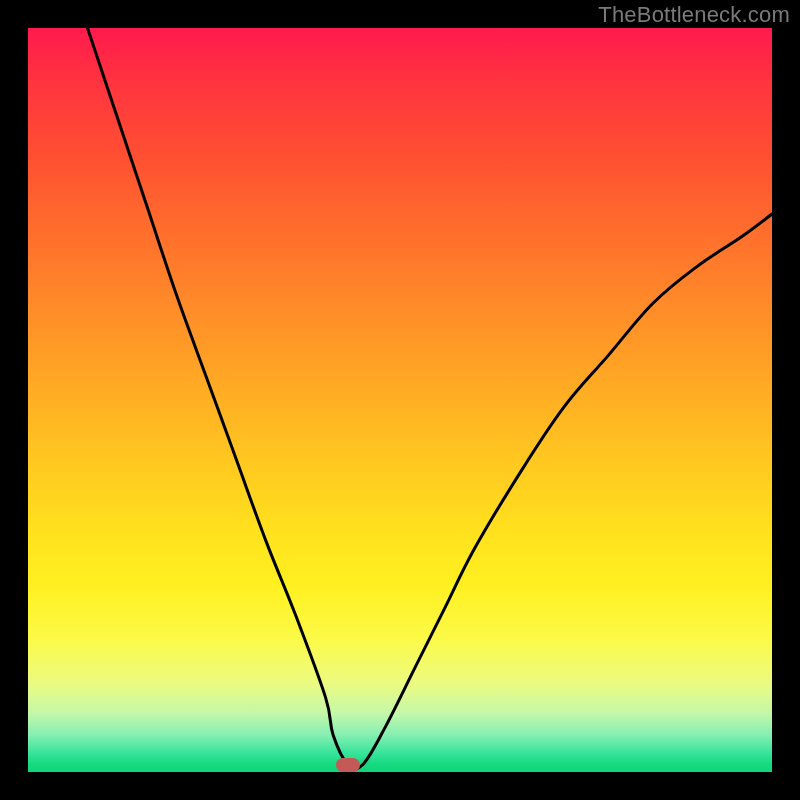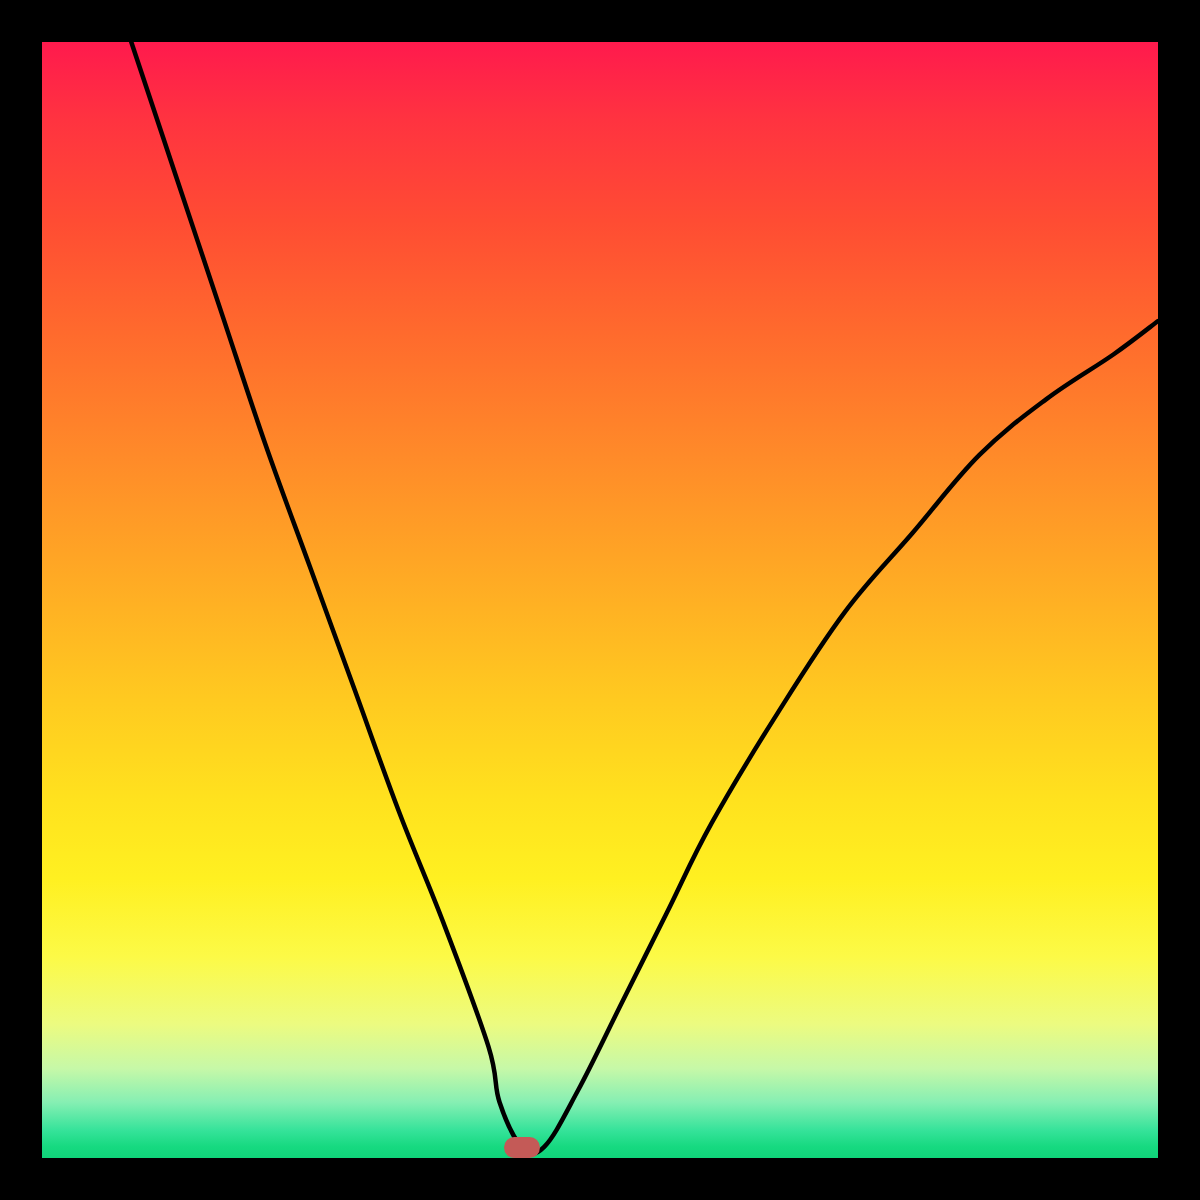--- a/index.html
+++ b/index.html
@@ -71,20 +71,21 @@
     height: 14px;
     border-radius: 7px;
     z-index: 6;
     transform: translate(-50%, -50%);
   }
 </style>
 </head>
 <body>
 
 <div class="wrapper">
+  <div class="watermark">TheBottleneck.com</div>
 
   <div class="plot-area">
     <div class="gradient"></div>
 
     <svg class="curve-svg" viewBox="0 0 744 744" preserveAspectRatio="none">
       <path id="curve-path" d="M 59.52 0.00 C 64.88 16.07 78.57 57.14 89.28 89.28 C 99.99 121.42 108.33 146.42 119.04 178.56 C 129.75 210.70 138.09 237.04 148.80 267.84 C 159.51 298.64 167.85 320.22 178.56 349.68 C 189.27 379.14 197.61 402.06 208.32 431.52 C 219.03 460.98 227.37 485.24 238.08 513.36 C 248.79 541.48 257.13 559.64 267.84 587.76 C 278.55 615.88 290.90 648.17 297.60 669.60 C 304.30 691.03 301.02 694.75 305.04 706.80 C 309.06 718.85 314.56 731.20 319.92 736.56 C 325.28 741.92 328.10 743.26 334.80 736.56 C 341.50 729.86 347.75 716.77 357.12 699.36 C 366.49 681.95 376.17 661.27 386.88 639.84 C 397.59 618.41 405.93 601.75 416.64 580.32 C 427.35 558.89 433.01 544.91 446.40 520.80 C 459.79 496.69 474.97 471.84 491.04 446.40 C 507.11 420.96 519.61 400.87 535.68 379.44 C 551.75 358.01 564.25 346.11 580.32 327.36 C 596.39 308.61 608.89 291.35 624.96 275.28 C 641.03 259.21 653.53 250.13 669.60 238.08 C 685.67 226.03 700.85 217.69 714.24 208.32 C 727.63 198.95 738.64 190.02 744.00 186.00" fill="none" stroke-width="3" stroke-linecap="round" stroke-linejoin="round" stroke="#000000"></path>
     </svg>
 
     <div id="marker" class="marker" style="left: 319.92px; top: 736.56px; background: rgb(196, 90, 87);"></div>
   </div>

